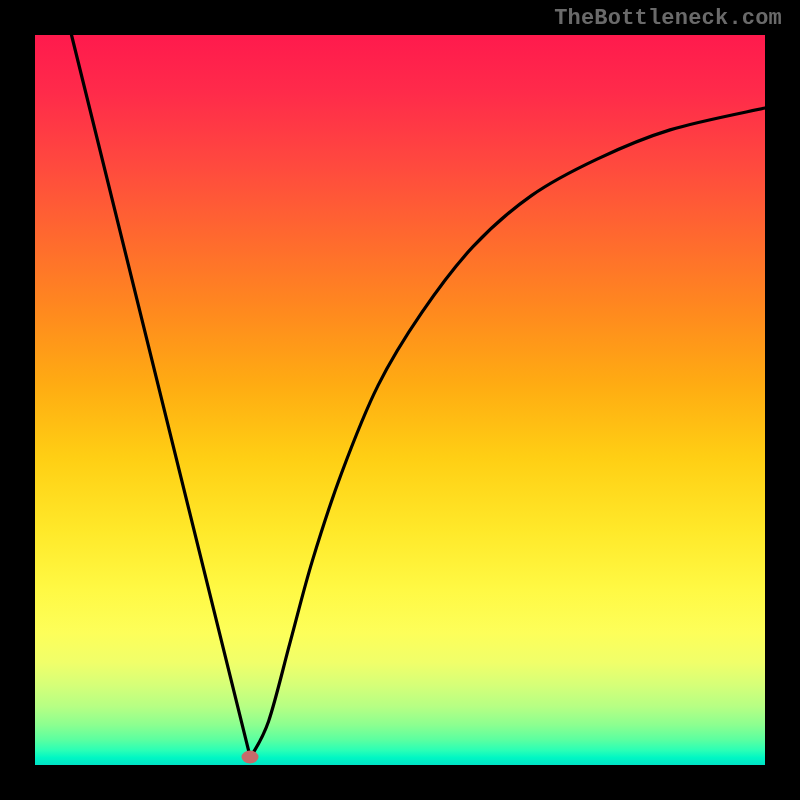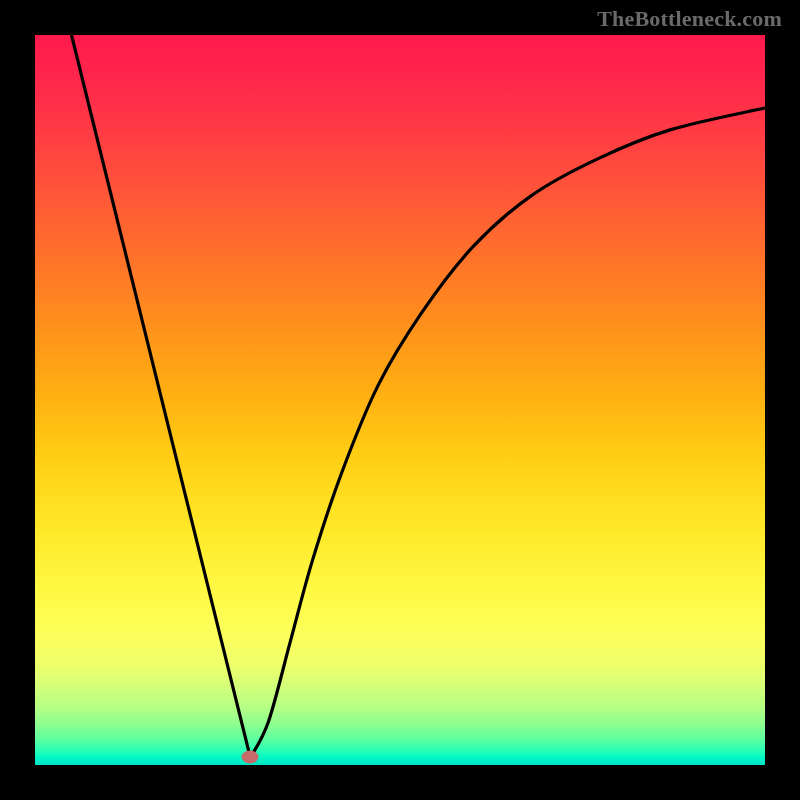--- a/index.html
+++ b/index.html
@@ -41,21 +41,21 @@
       #5cffa0 96.5%,
       #2affb6 98%,
       #00f7c4 99%,
       #00e2c6 100%
     );
   }
   .watermark {
     position: absolute;
     top: 6px;
     right: 18px;
-    font-family: Liberation Serif, serif;
+    font-family: Liberation Mono, monospace;
     font-size: 22px;
     font-weight: 600;
     color: #6a6a6a;
     letter-spacing: 0.2px;
     user-select: none;
   }
   svg.curve {
     position: absolute;
     left: 0;
     top: 0;

